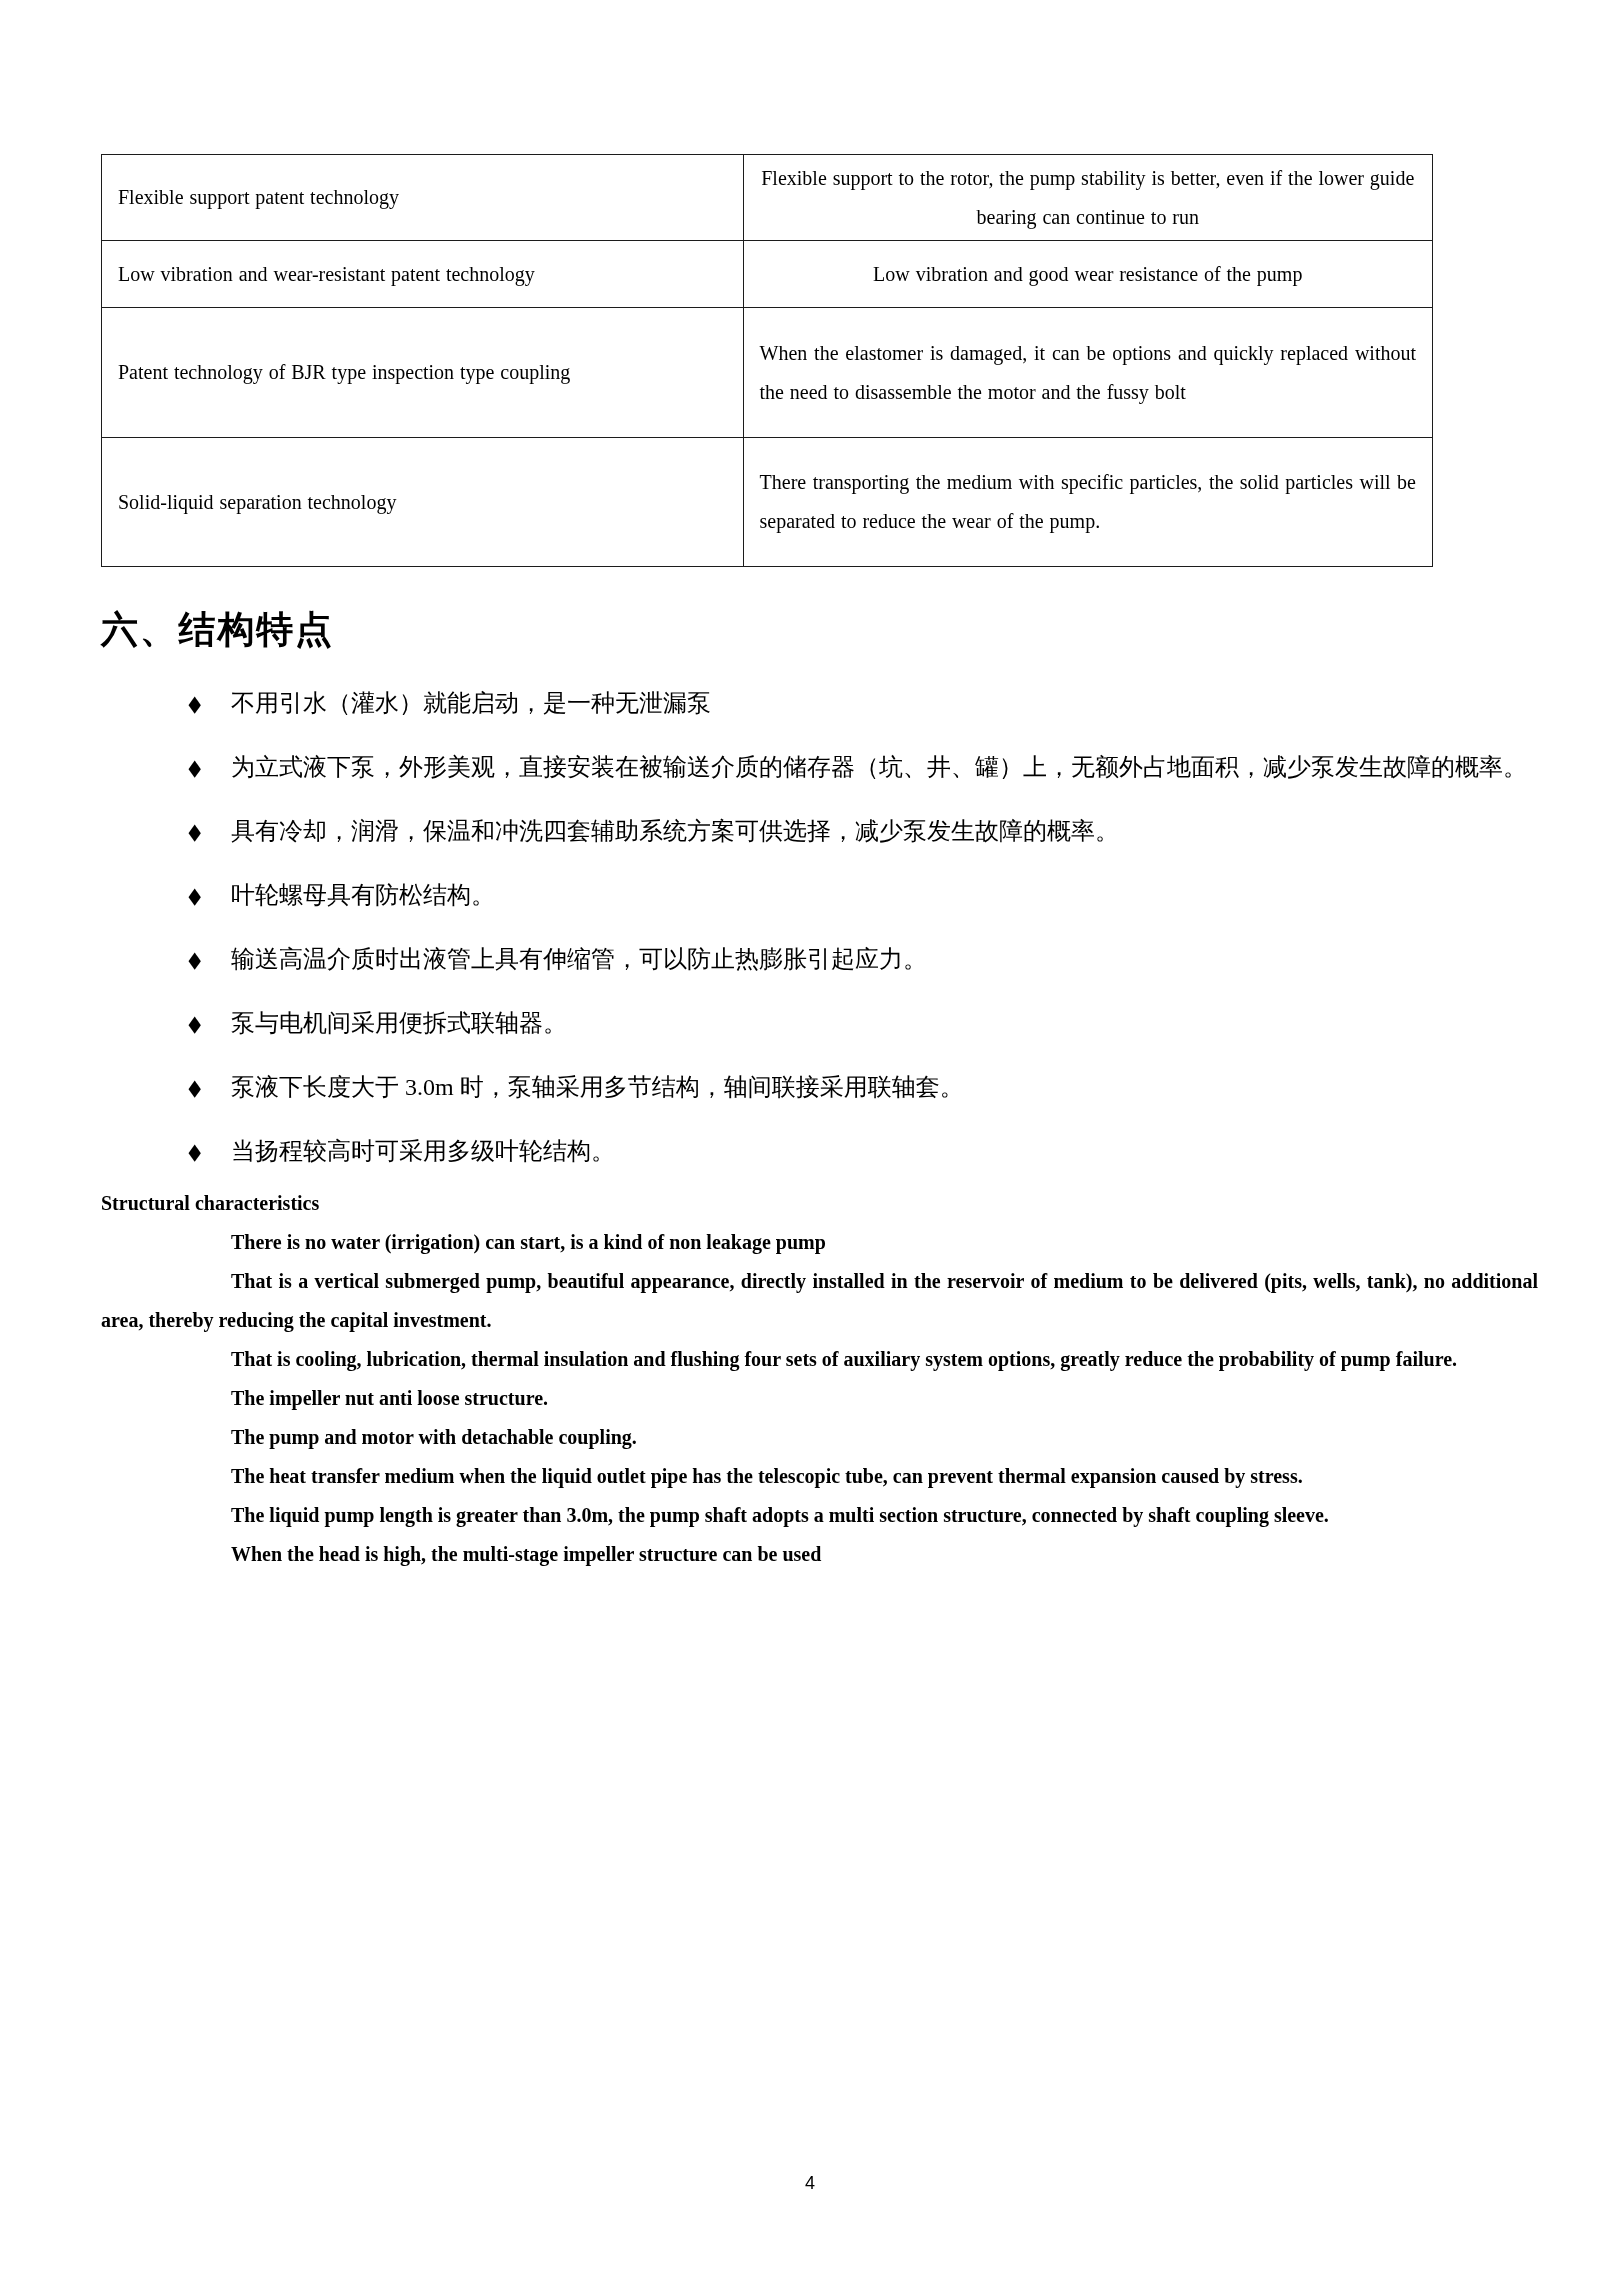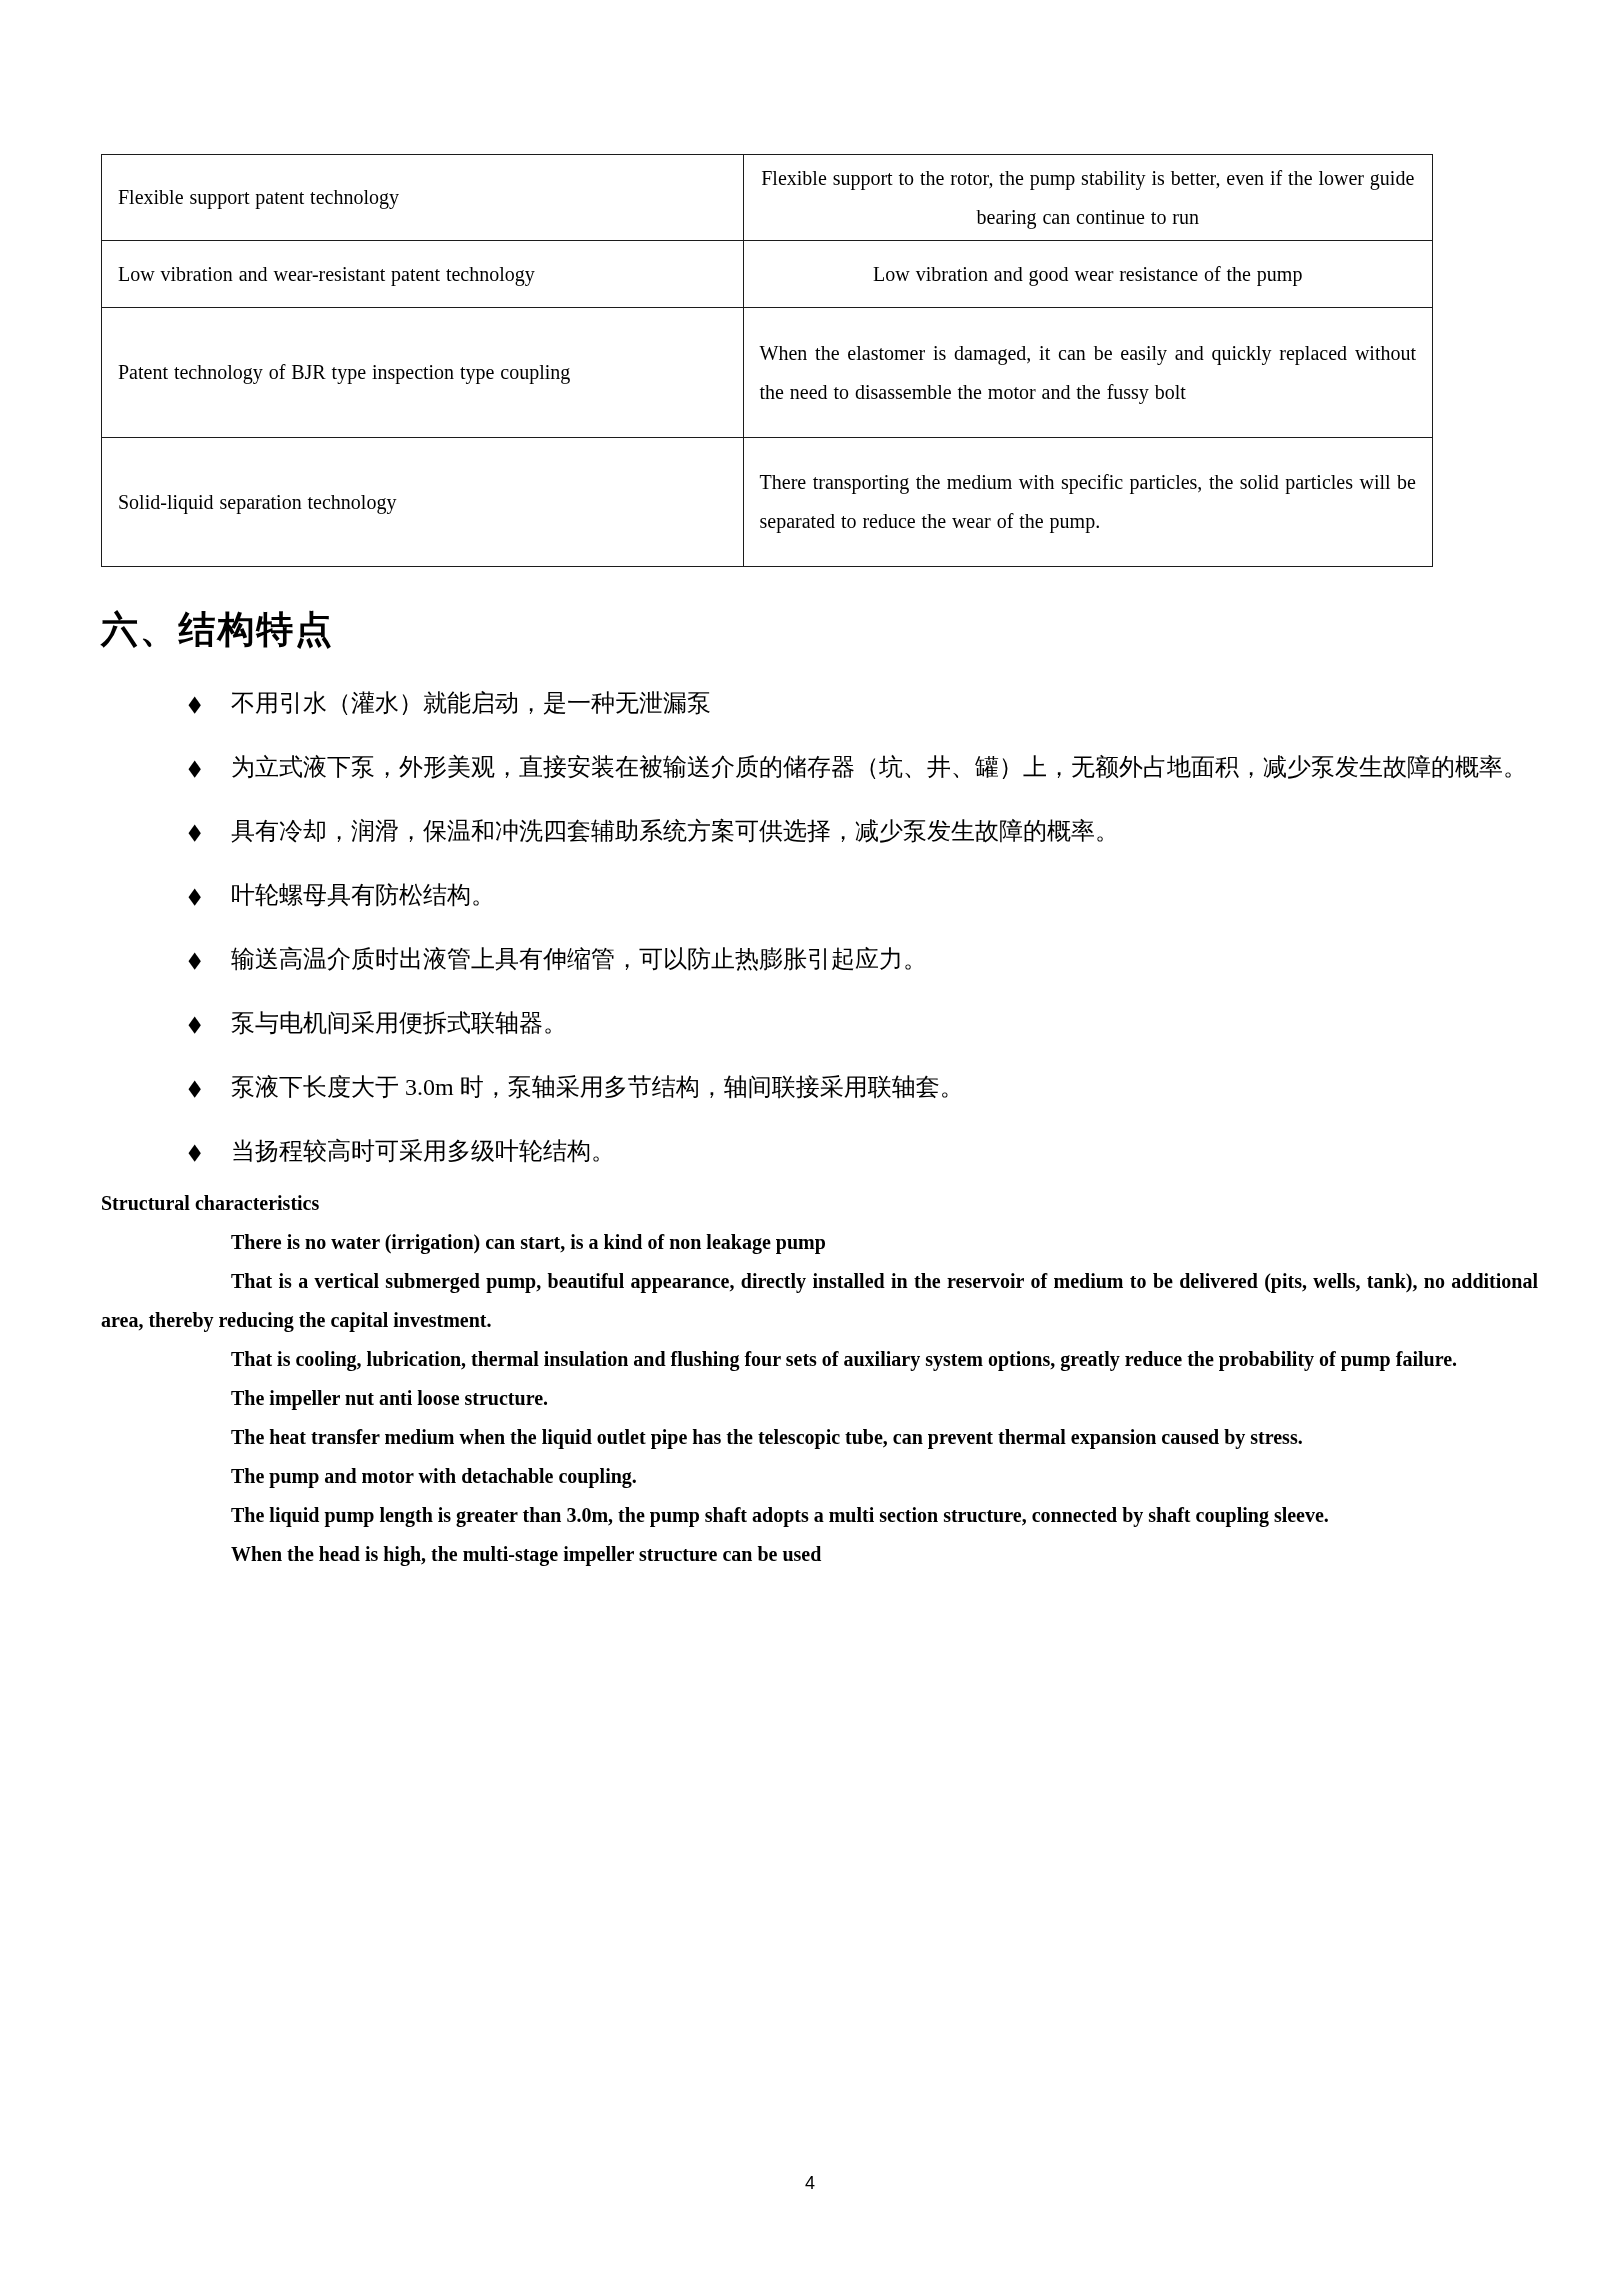--- a/index.html
+++ b/index.html
@@ -95,21 +95,21 @@
       <tr class="r0">
         <td class="cell-left">Flexible support patent technology</td>
         <td class="align-left">Flexible support to the rotor, the pump stability is better, even if the lower guide bearing can continue to run</td>
       </tr>
       <tr class="r1">
         <td class="cell-left">Low vibration and wear-resistant patent technology</td>
         <td class="align-center">Low vibration and good wear resistance of the pump</td>
       </tr>
       <tr class="r2">
         <td class="cell-left">Patent technology of BJR type inspection type coupling</td>
-        <td class="align-justify">When the elastomer is damaged, it can be easily and quickly replaced without the need to disassemble the motor and the fussy bolt</td>
+        <td class="align-justify">When the elastomer is damaged, it can be options and quickly replaced without the need to disassemble the motor and the fussy bolt</td>
       </tr>
       <tr class="r3">
         <td class="cell-left">Solid-liquid separation technology</td>
         <td class="align-justify">There transporting the medium with specific particles, the solid particles will be separated to reduce the wear of the pump.</td>
       </tr>
     </tbody>
   </table>
 
   <h2 class="sec">六、结构特点</h2>
 
@@ -147,22 +147,22 @@
       <span>当扬程较高时可采用多级叶轮结构。</span>
     </li>
   </ul>
 
   <div class="en">
     <p class="intro">Structural characteristics</p>
     <p class="para">There is no water (irrigation) can start, is a kind of non leakage pump</p>
     <p class="para">That is a vertical submerged pump, beautiful appearance, directly installed in the reservoir of medium to be delivered (pits, wells, tank), no additional area, thereby reducing the capital investment.</p>
     <p class="para">That is cooling, lubrication, thermal insulation and flushing four sets of auxiliary system options, greatly reduce the probability of pump failure.</p>
     <p class="para">The impeller nut anti loose structure.</p>
+    <p class="para">The pump and motor with detachable coupling.</p>
     <p class="para">The heat transfer medium when the liquid outlet pipe has the telescopic tube, can prevent thermal expansion caused by stress.</p>
-    <p class="para">The pump and motor with detachable coupling.</p>
     <p class="para">The liquid pump length is greater than 3.0m, the pump shaft adopts a multi section structure, connected by shaft coupling sleeve.</p>
     <p class="para">When the head is high, the multi-stage impeller structure can be used</p>
   </div>
 
   <div class="footer">4</div>
 
 </div>
 
 
 </body></html>

